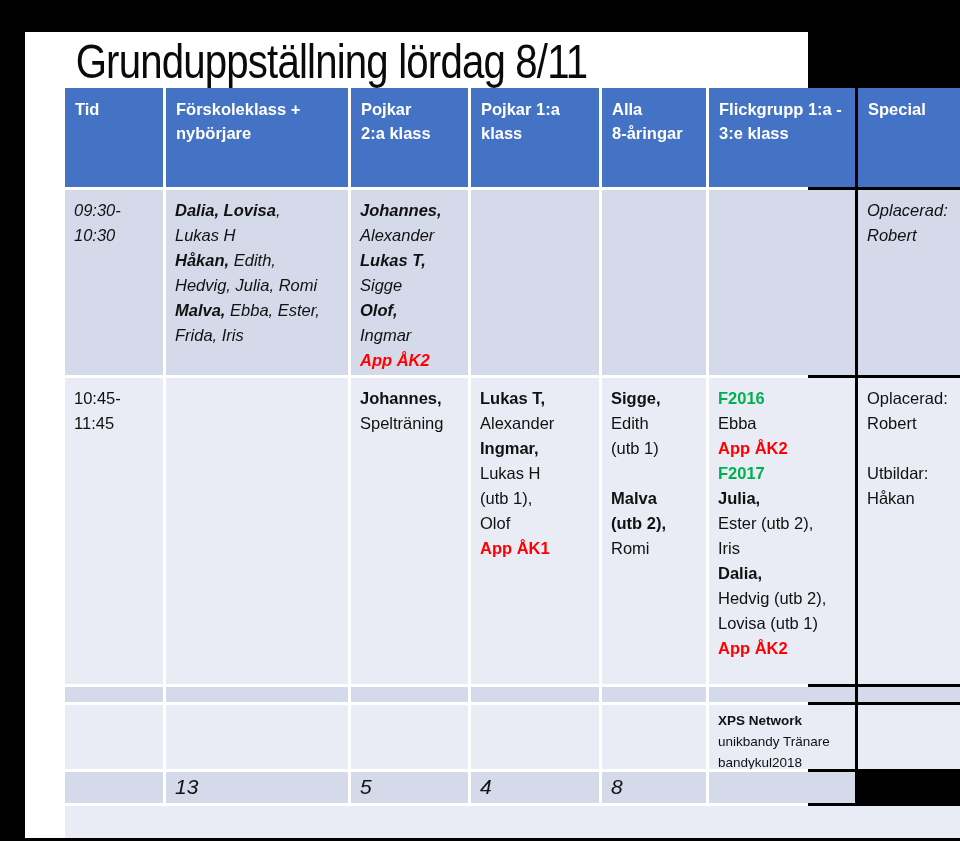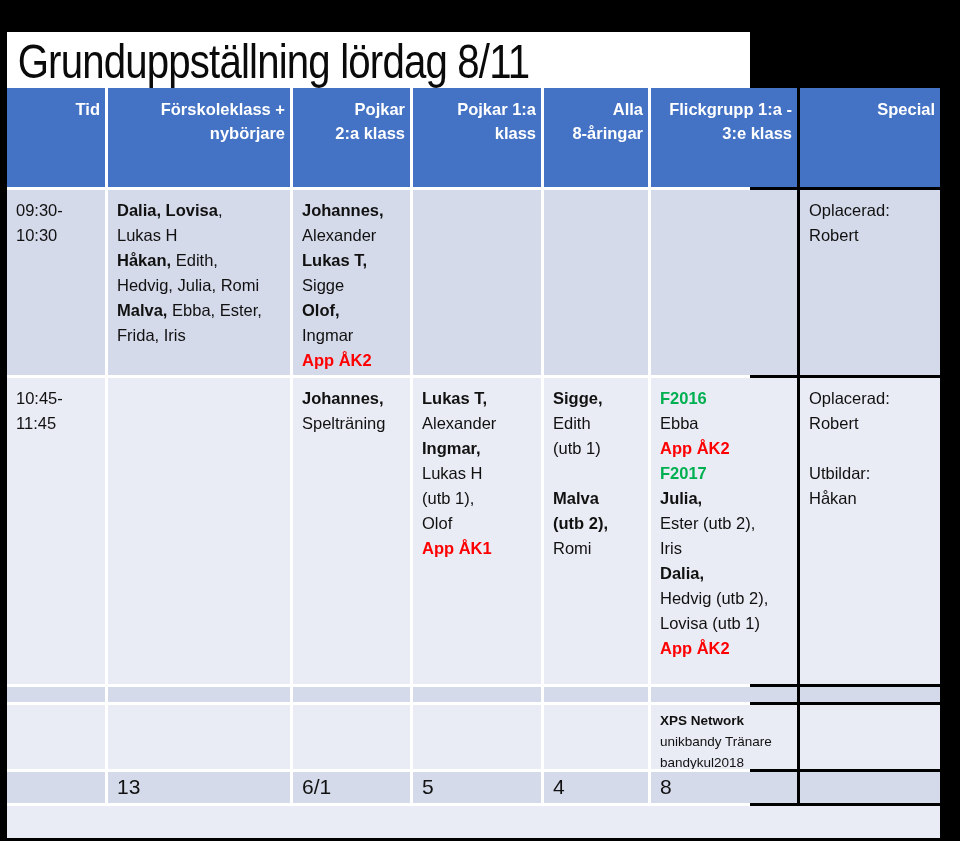--- a/index.html
+++ b/index.html
@@ -4,22 +4,23 @@
 <style>
   html,body{margin:0;padding:0;}
   body{
     width:960px;height:841px;
     background:#000;
     position:relative;
     font-family:"Liberation Sans", sans-serif;
     overflow:hidden;
   }
   .canvas{
-    position:absolute;left:7px;top:32px;width:743px;height:806px;
+    position:absolute;left:25px;top:32px;width:743px;height:806px;
     background:#fff;
+    padding-left:40px;
   }
   .title{
     height:56px;line-height:58px;
     padding-left:13px;
     font-size:49px;font-weight:400;letter-spacing:-1px;
     color:#0a0a0a;
     white-space:nowrap;
     transform:scaleX(0.82);transform-origin:0 50%;
   }
   .grid{
@@ -32,23 +33,22 @@
     padding:8px 5px 0 9px;
     font-size:16.5px;line-height:25px;
     color:#111;
   }
   .hcell{
     background:var(--header-bg,#4472C4);
     color:#fff;font-weight:bold;
     font-size:16.5px;line-height:24px;
     padding:9px 5px 0 10px;
     overflow:hidden;
-    text-align:right;
   }
-  .band-dark{background:var(--band-dark,#D5DAEA);}
+  .band-dark{background:var(--band-dark,#D5DAEA);font-style:italic;}
   .band-light{background:var(--band-light,#EAECF5);}
   .line{white-space:nowrap;}
   .s-n{font-weight:400;}
   .s-b{font-weight:bold;}
   .s-r{font-weight:bold;color:var(--red,#FF0000);}
   .s-g{font-weight:bold;color:var(--green,#00B050);margin-top:33px;}
   .cell.sm{font-size:13.5px;line-height:21px;padding-top:5px;}
   .cell.num{font-size:21px;line-height:20px;padding-top:5px;}
   .merged{grid-column:1 / -1;}
 </style>
@@ -175,23 +175,20 @@
         <div class="line"><span class="s-b">XPS Network</span></div>
         <div class="line"><span class="s-n">unikbandy Tränare</span></div>
         <div class="line"><span class="s-n">bandykul2018</span></div>
       </div>
       <div class="cell band-light"></div>
       <div class="cell band-dark num"></div>
       <div class="cell band-dark num">
         <div class="line"><span class="s-n">13</span></div>
       </div>
       <div class="cell band-dark num">
-        <div class="line"><span class="s-n">6/1</span></div>
-      </div>
-      <div class="cell band-dark num">
         <div class="line"><span class="s-n">5</span></div>
       </div>
       <div class="cell band-dark num">
         <div class="line"><span class="s-n">4</span></div>
       </div>
       <div class="cell band-dark num">
         <div class="line"><span class="s-n">8</span></div>
       </div>
       <div class="cell band-dark num"></div>
       <div class="cell band-light merged"></div>

